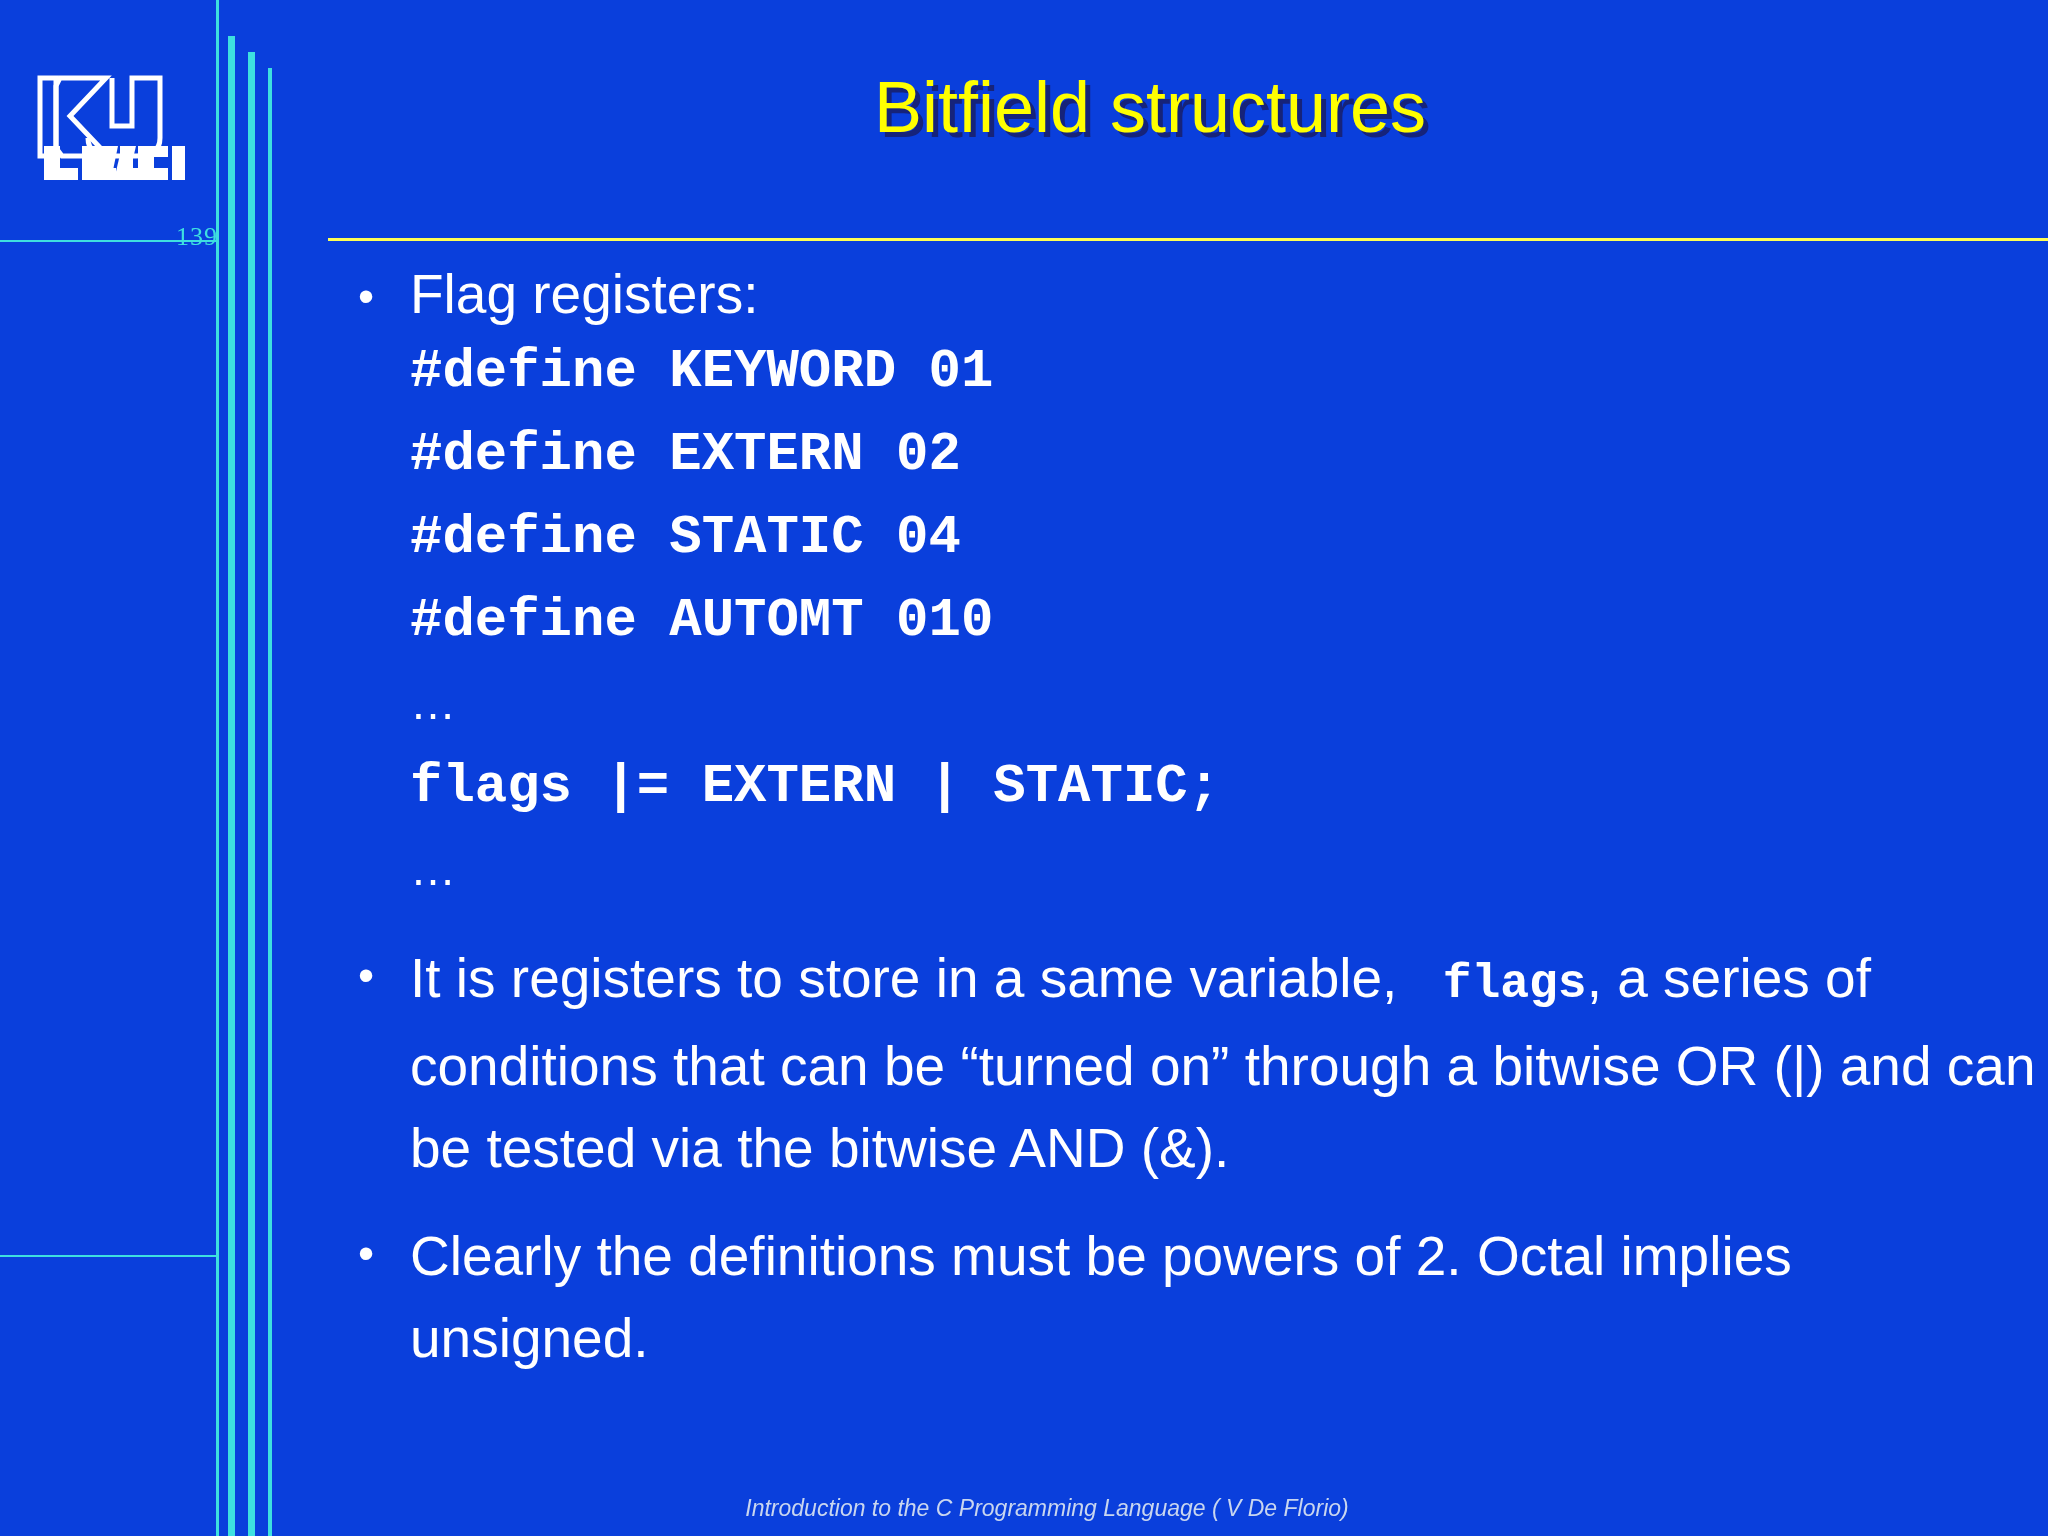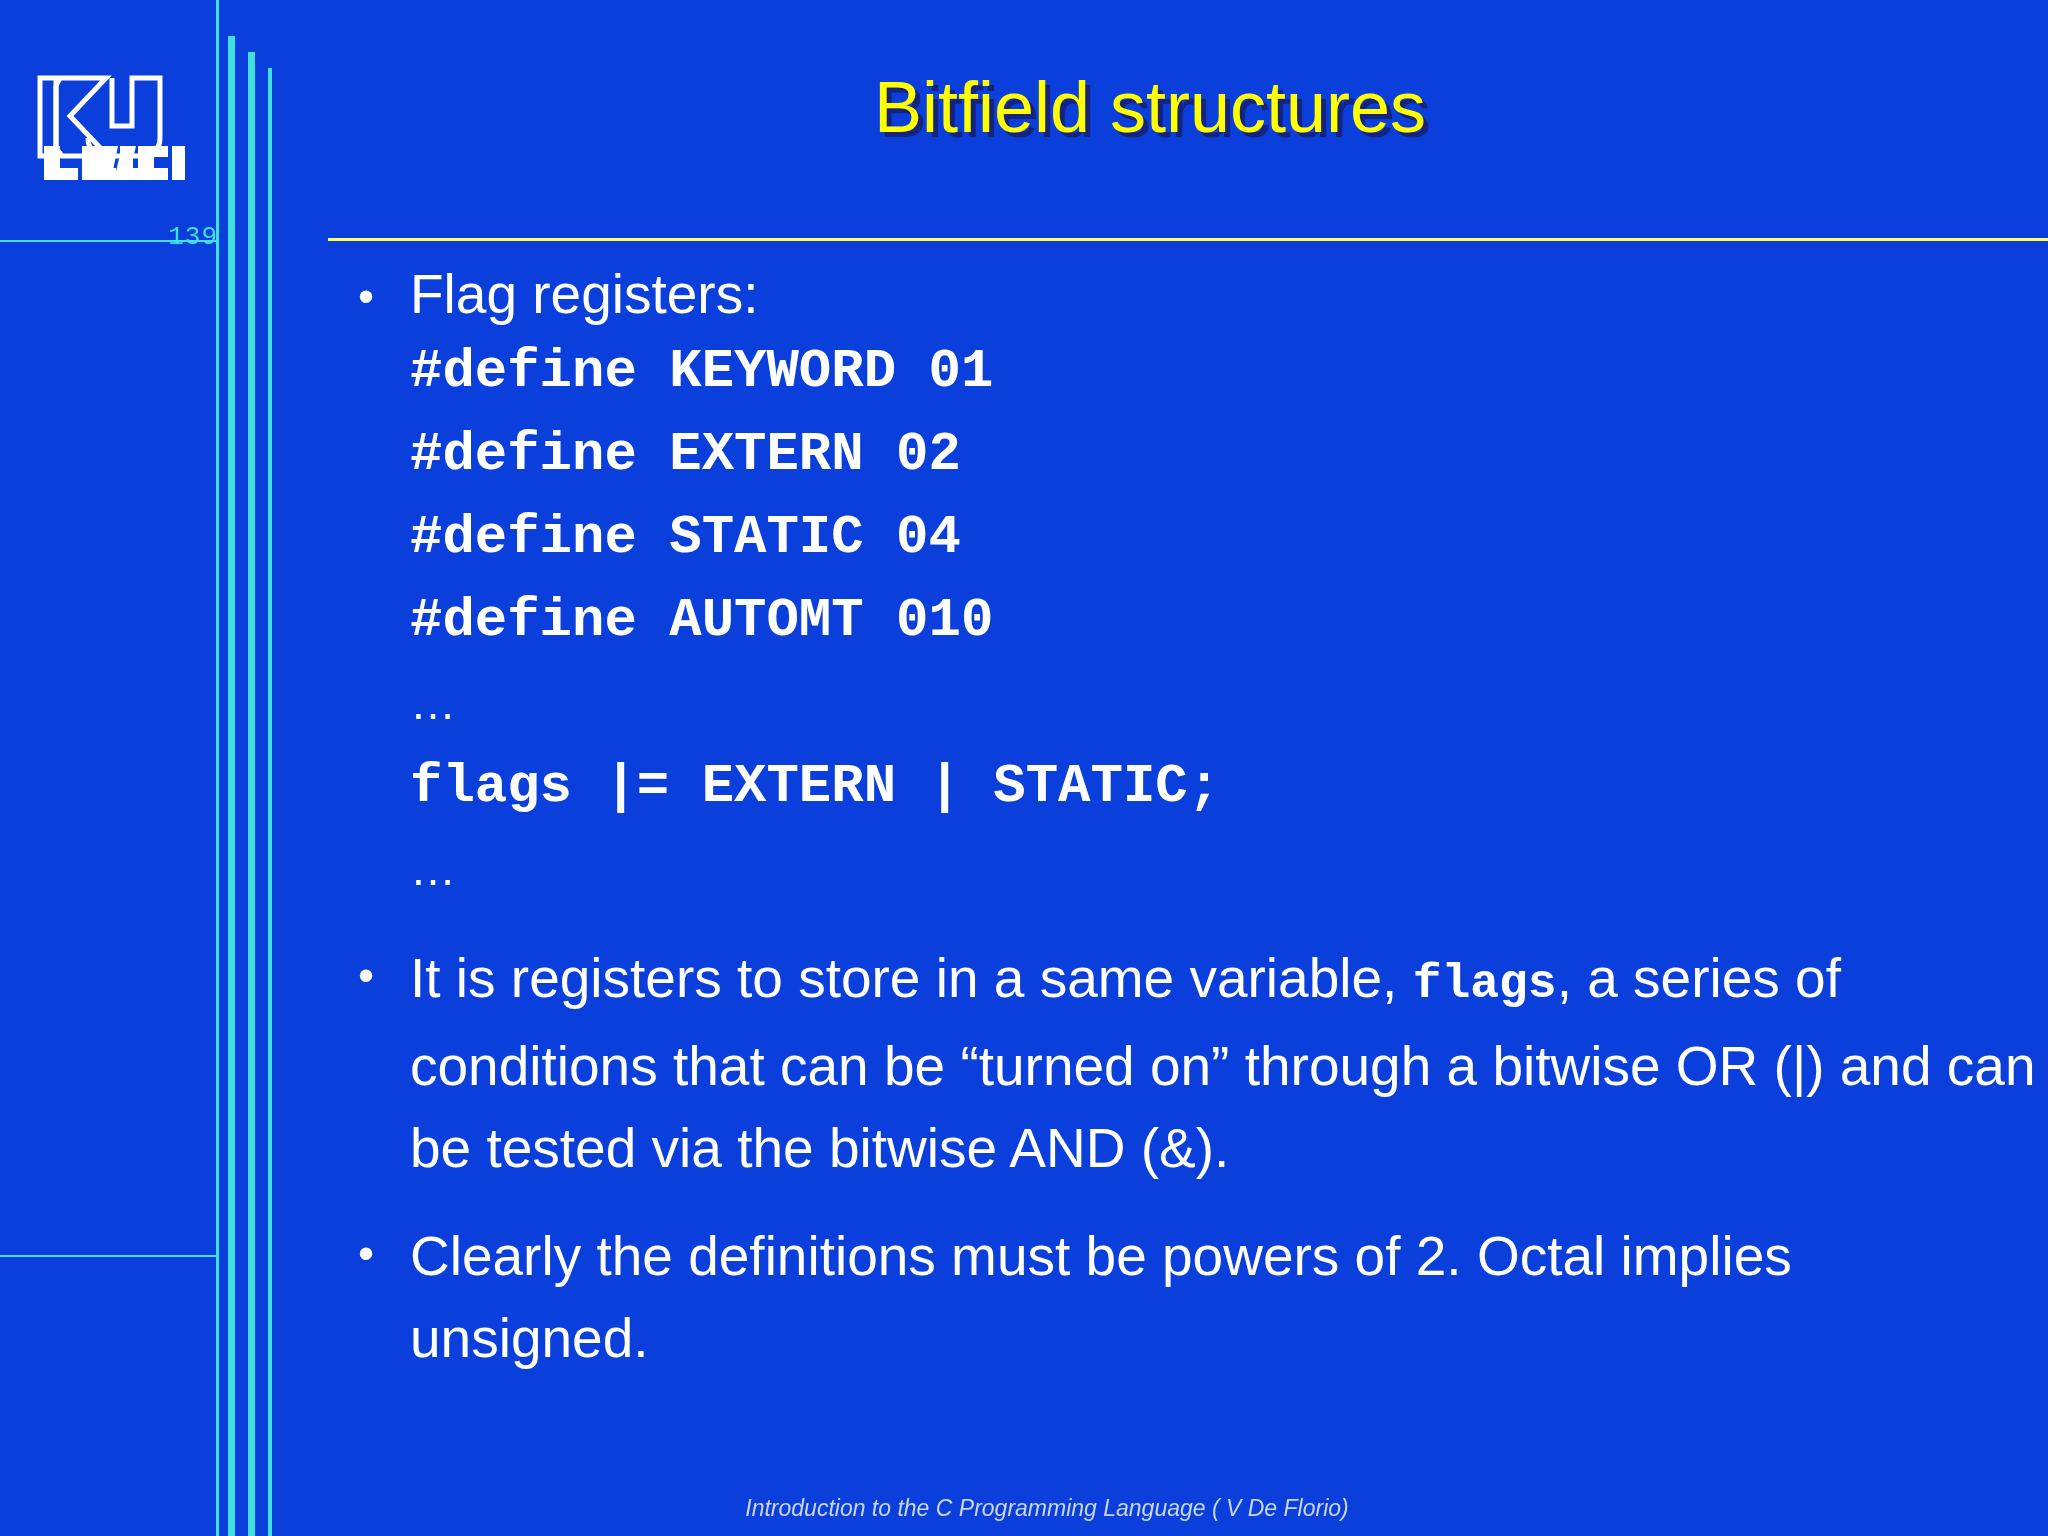--- a/index.html
+++ b/index.html
@@ -35,21 +35,21 @@
     height: 128px;
   }
   #page-number {
     position: absolute;
     left: 218px;
     top: 222px;
     transform: translate(-100%, 0);
     color: #3ee0e0;
     font-size: 26px;
     letter-spacing: 1px;
-    font-family: Liberation Mono, monospace;
+    font-family: Liberation Serif, serif;
   }
 
   
   #title-bar {
     position: absolute;
     left: 300px;
     top: 52px;
     width: 1700px;
     height: 110px;
     display: flex;
@@ -117,20 +117,21 @@
     font-size: 54px;
     line-height: 83px;
     color: #ffffff;
     white-space: pre;
   }
   .code-inline {
     font-family: "Liberation Mono", "DejaVu Sans Mono", monospace;
     font-weight: bold;
     font-size: 48px;
     color: #ffffff;
+    margin-left: 30px;
   }
   .ellipsis {
     font-family: "Liberation Sans", sans-serif;
     font-size: 46px;
     line-height: 83px;
     color: #ffffff;
     letter-spacing: 2px;
   }
   .code-tail {
     font-family: "Liberation Sans", sans-serif;

